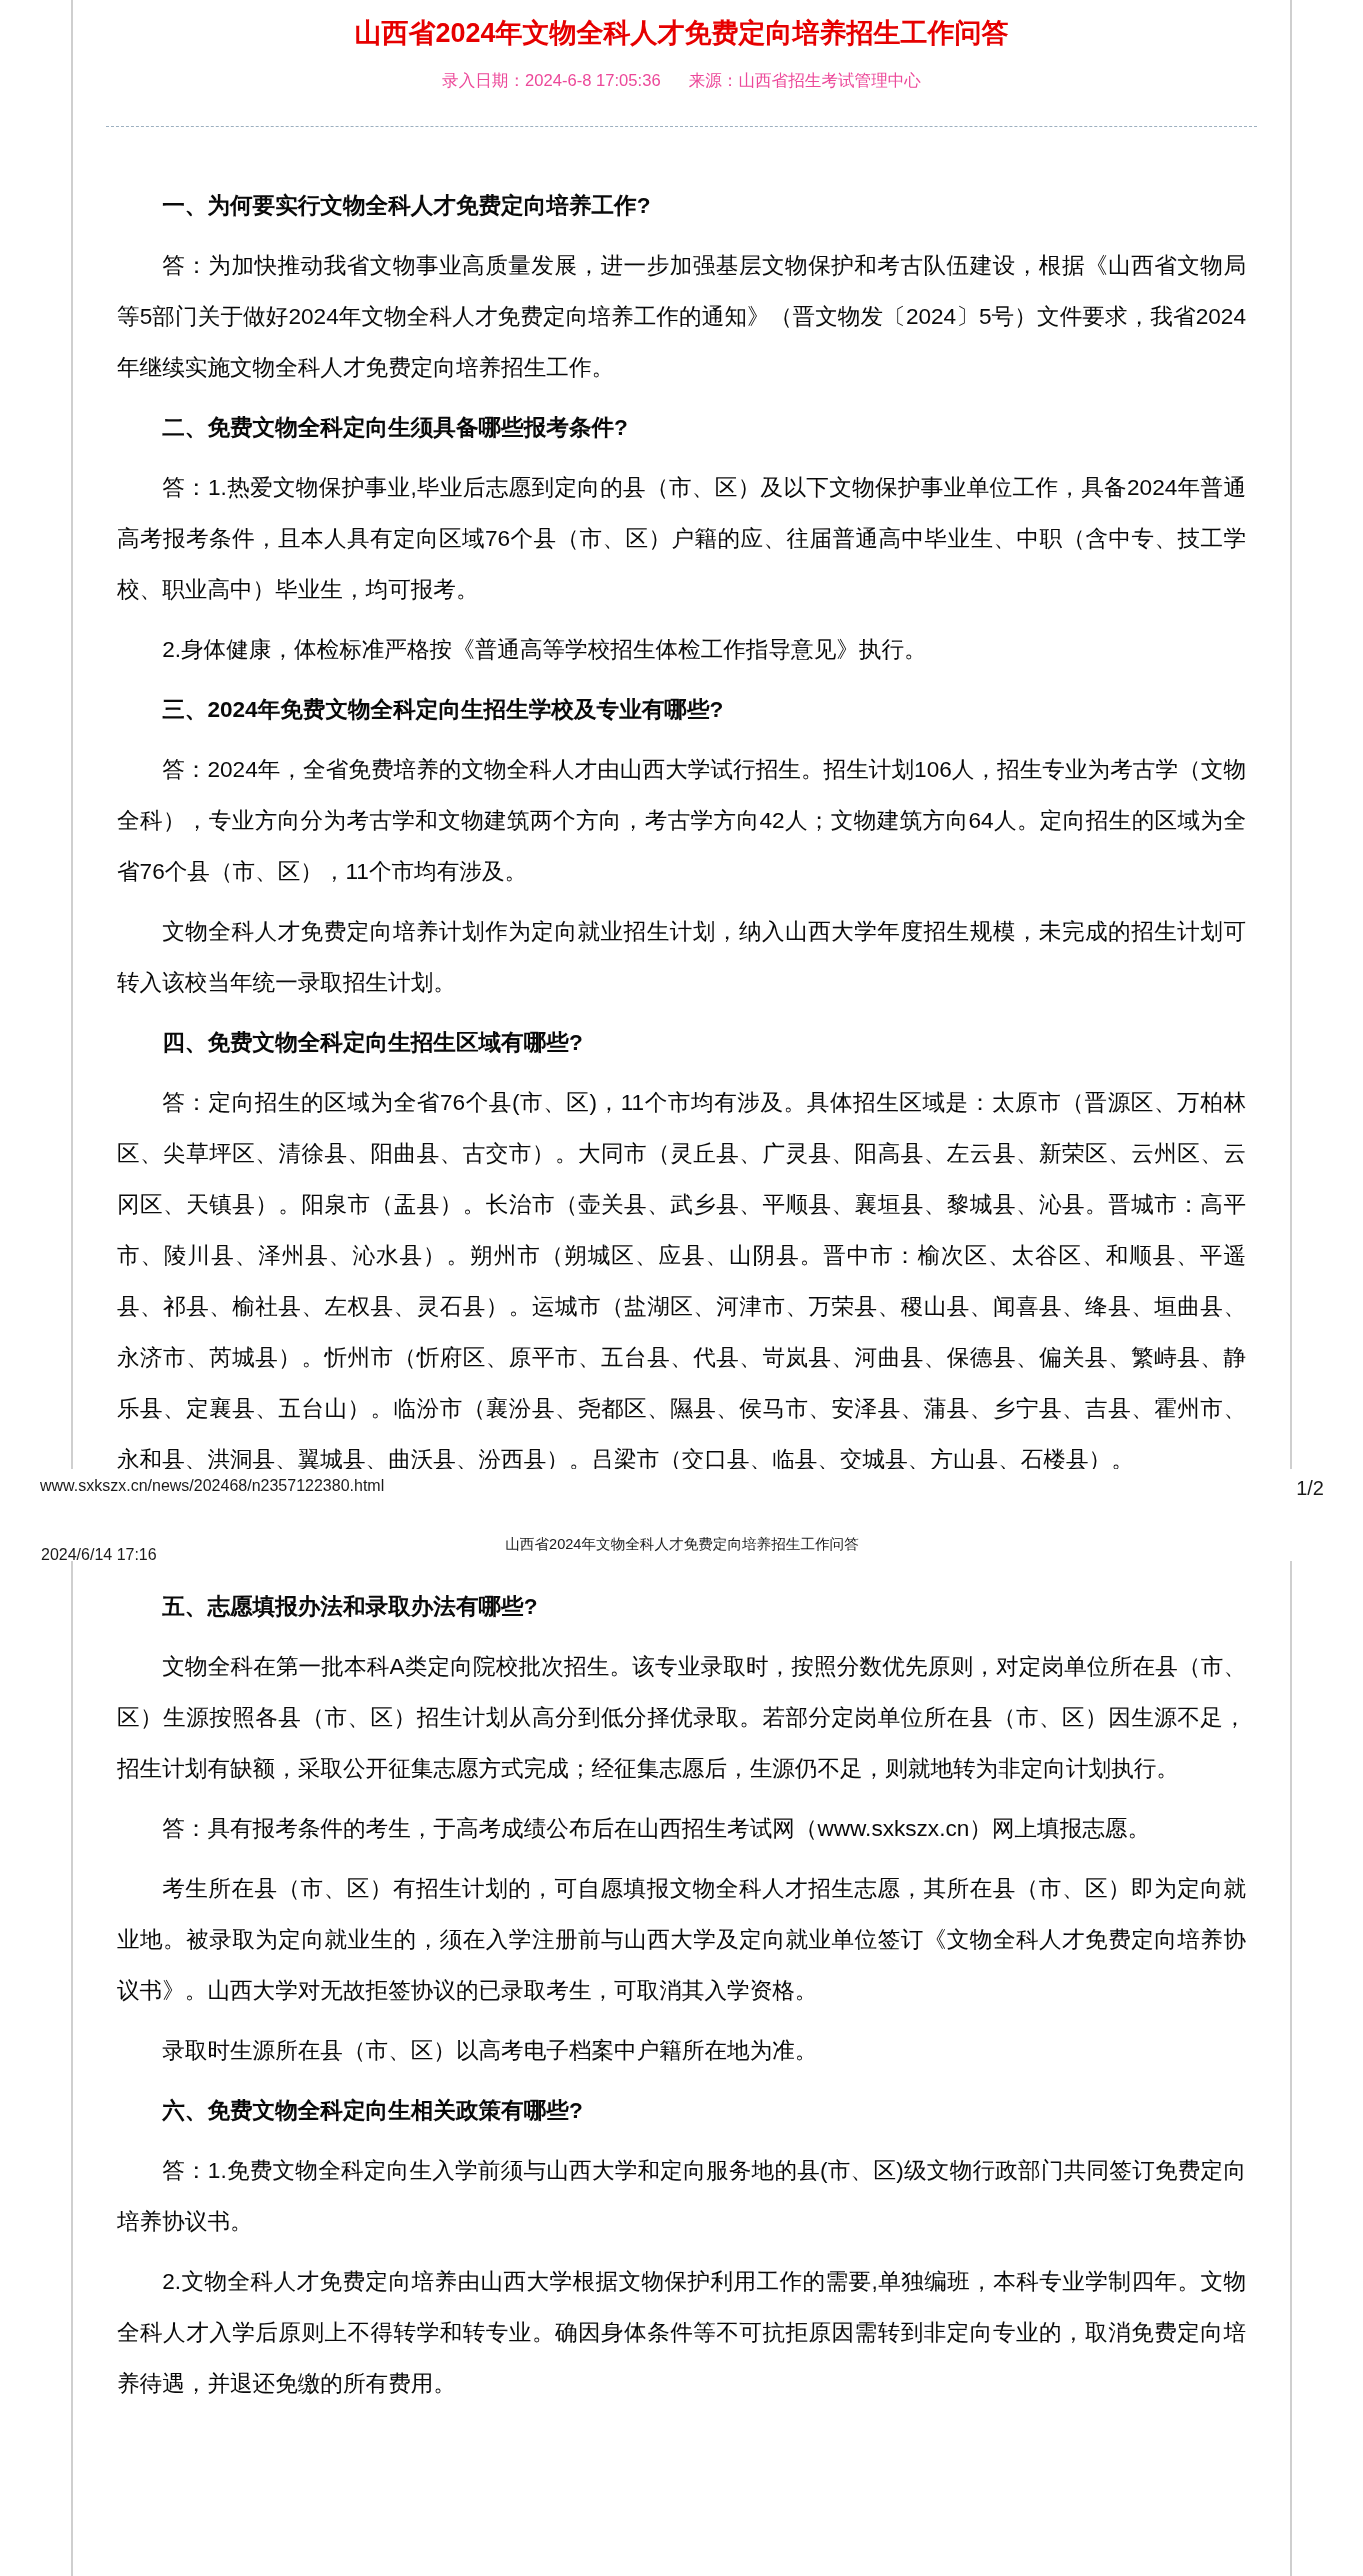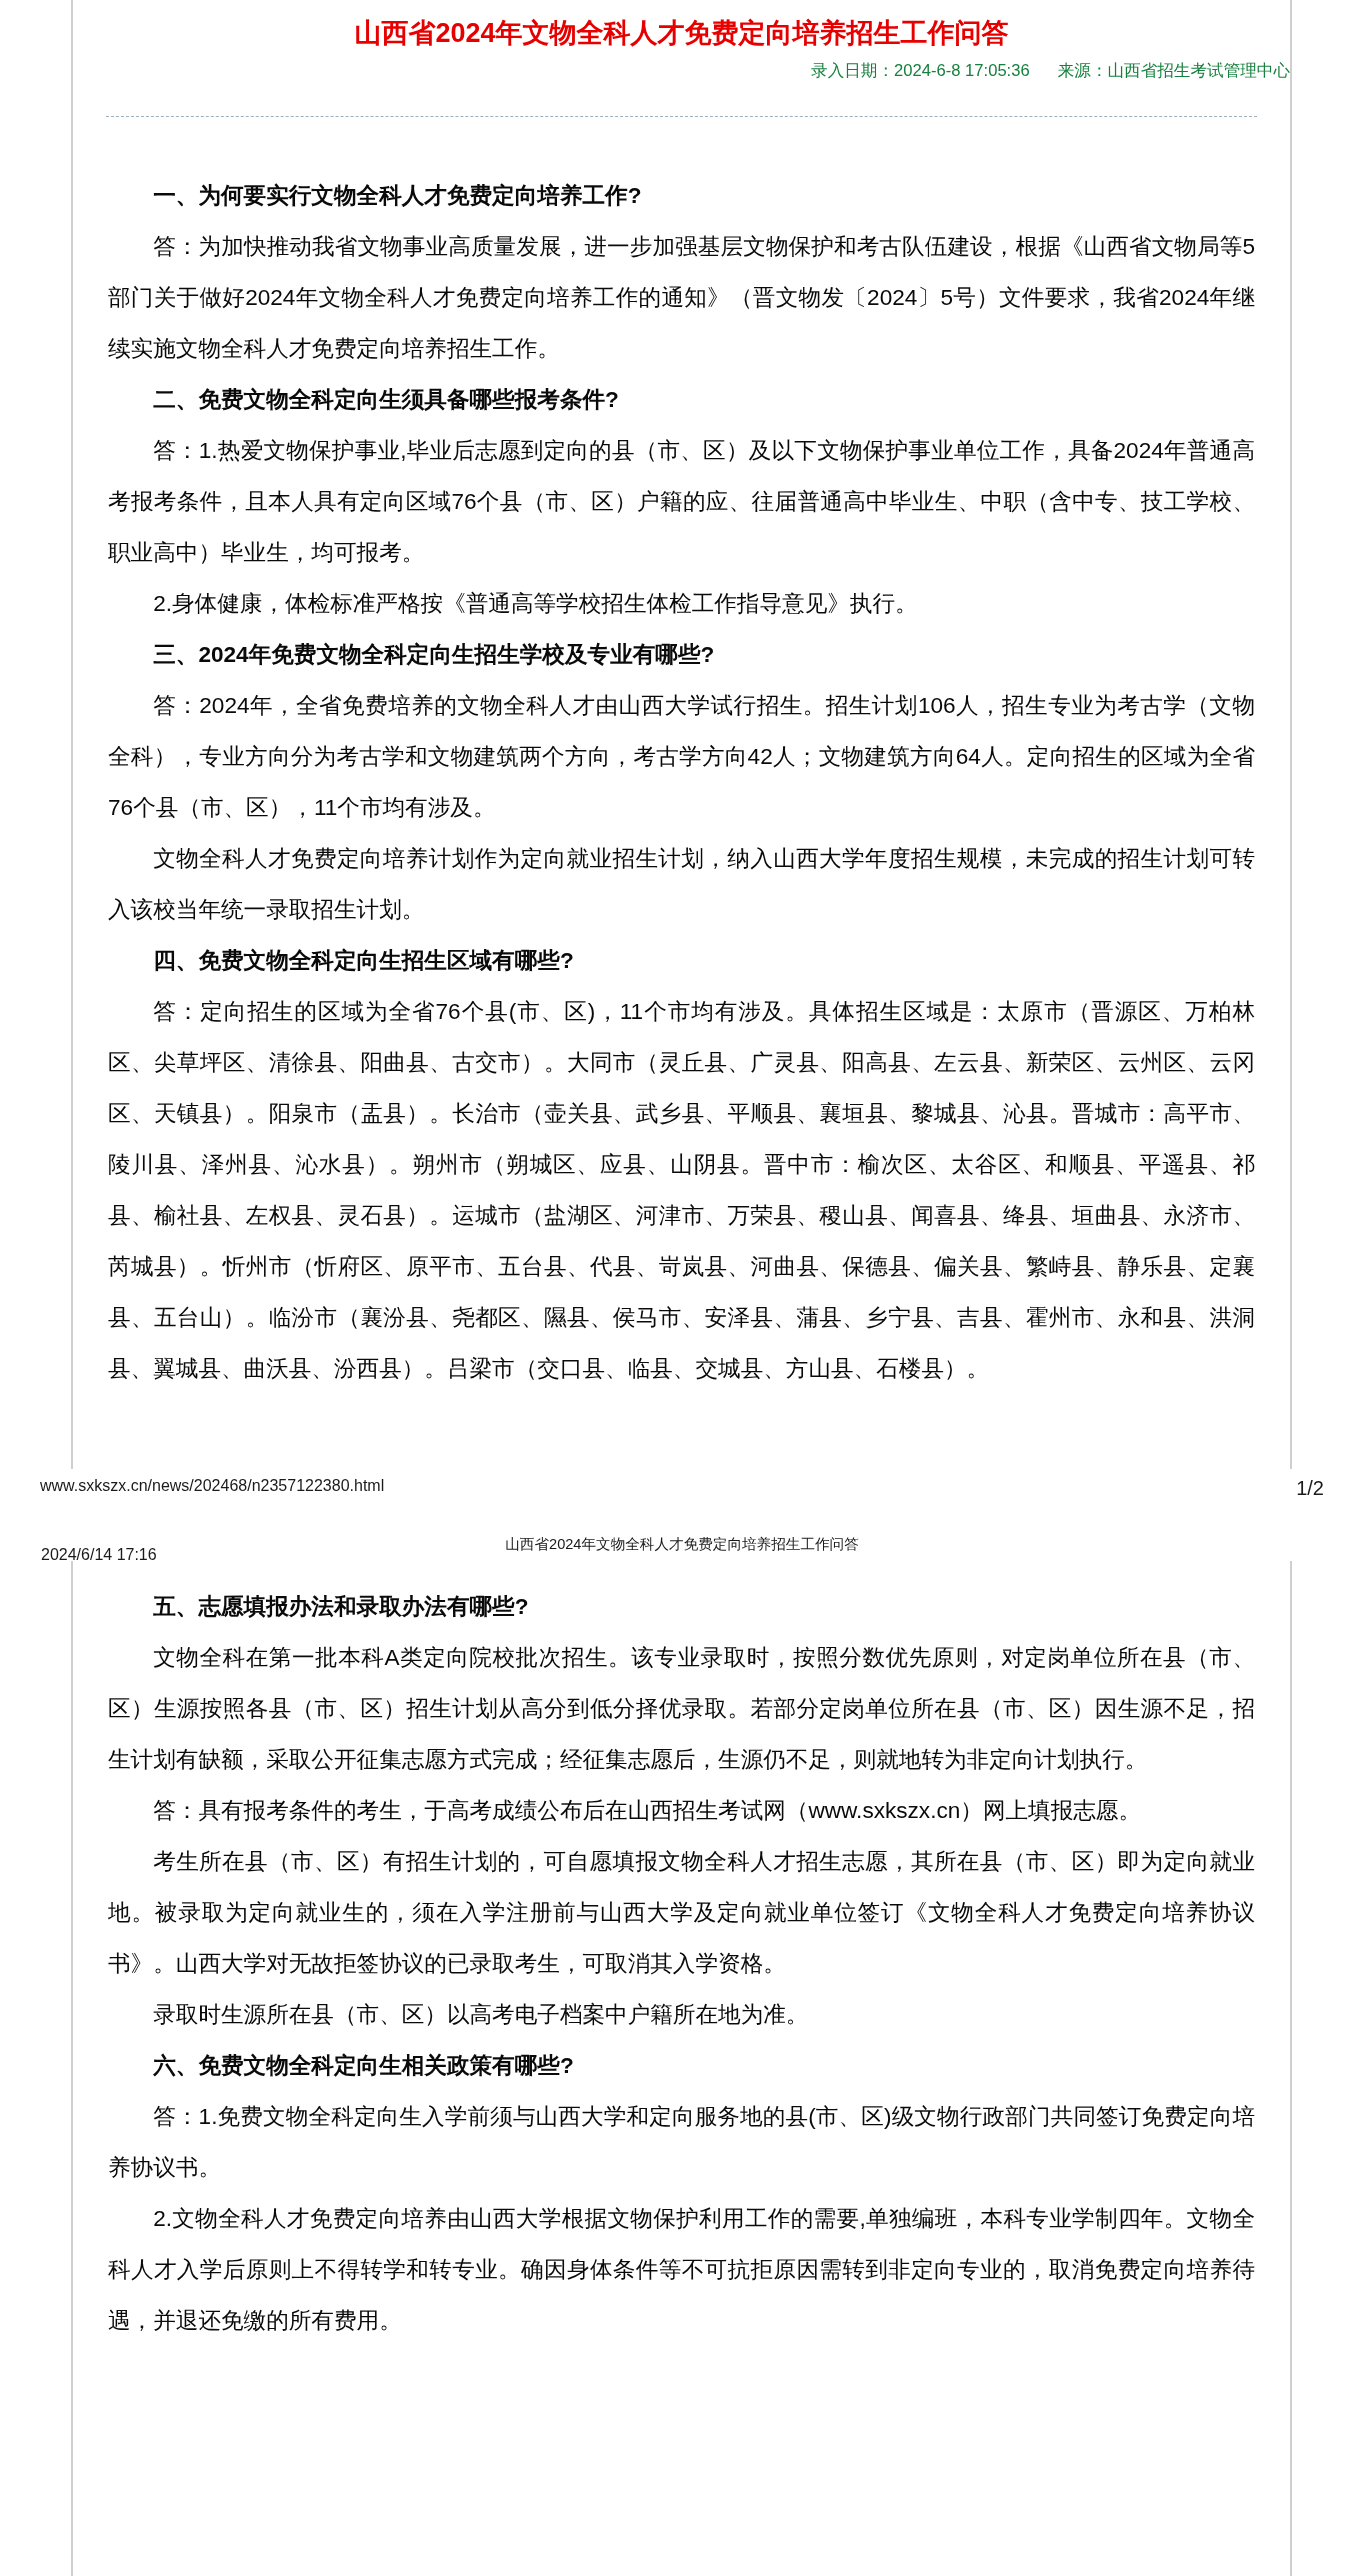--- a/index.html
+++ b/index.html
@@ -13,30 +13,30 @@
     border-left:2px solid #cfcfcf; border-right:2px solid #cfcfcf;
     overflow:hidden; background:#ffffff;
   }
   .box1 { top:0; height:1469px; }
   .box2 { top:1561px; height:1015px; }
 
   .title {
     margin:17.3px 27px 0; text-align:center;
     font-size:27px; line-height:33px; font-weight:bold; color:#e60000;
   }
-  .meta { margin-top:9px; text-align:right; font-size:16.6px; line-height:24px; color:#15803d; }
+  .meta { margin-top:19px; text-align:center; font-size:16.6px; line-height:24px; color:#ec4899; }
   .meta .gap { display:inline-block; width:28px; }
   .divider { margin:33px 33px 0; height:0; border-top:1.3px dashed #9db0c0; }
 
   .body {
     margin:53px 35px 0; font-size:22.6px; line-height:51px;
     color:#0a0a0a; text-align:justify;
   }
   .body2 { margin-top:20px; }
-  .body p { margin:0; text-indent:2em; }
+  .body p { margin:9px; text-indent:2em; }
   .body p.h { font-weight:bold; }
 
   .footer-url  { position:absolute; left:40px;  top:1477px; font-size:16px; color:#1a1a1a; }
   .footer-num  { position:absolute; right:40px; top:1477px; font-size:20px; color:#1a1a1a; }
   .header-date { position:absolute; left:41px;  top:1534px; font-size:16px; color:#1a1a1a;margin-top:12px; }
   .header-title{
     position:absolute; left:0; top:1535px; width:1364px; text-align:center;
     font-size:14.6px; color:#1a1a1a;
   }
 </style>

